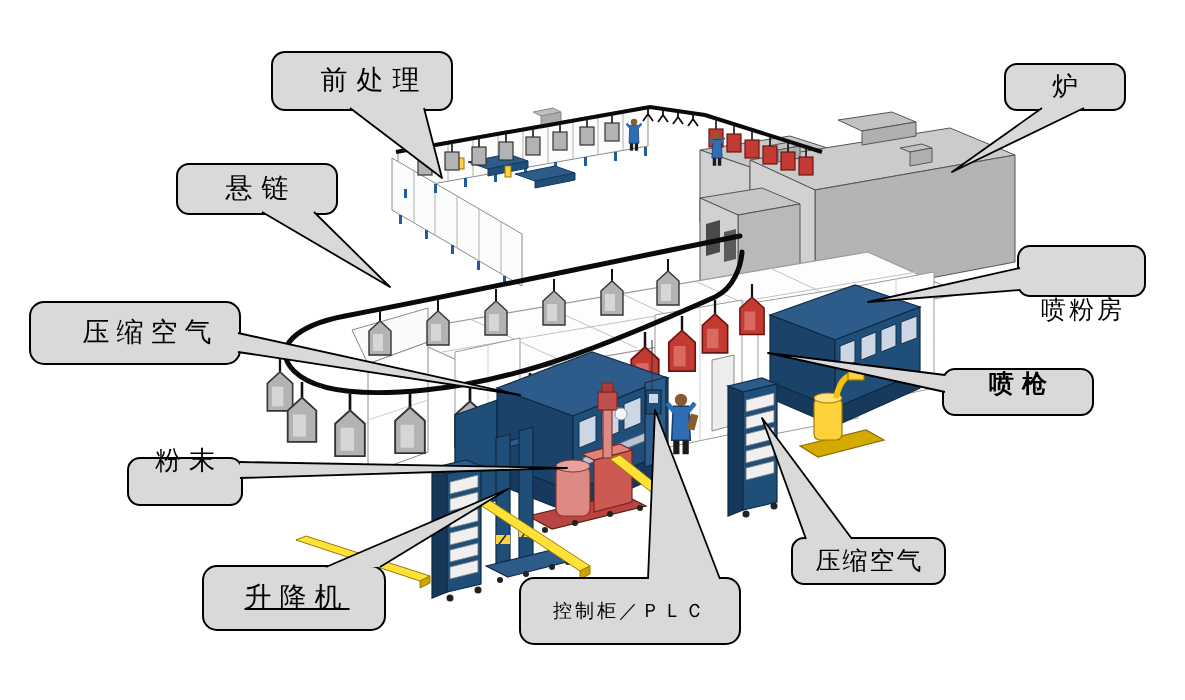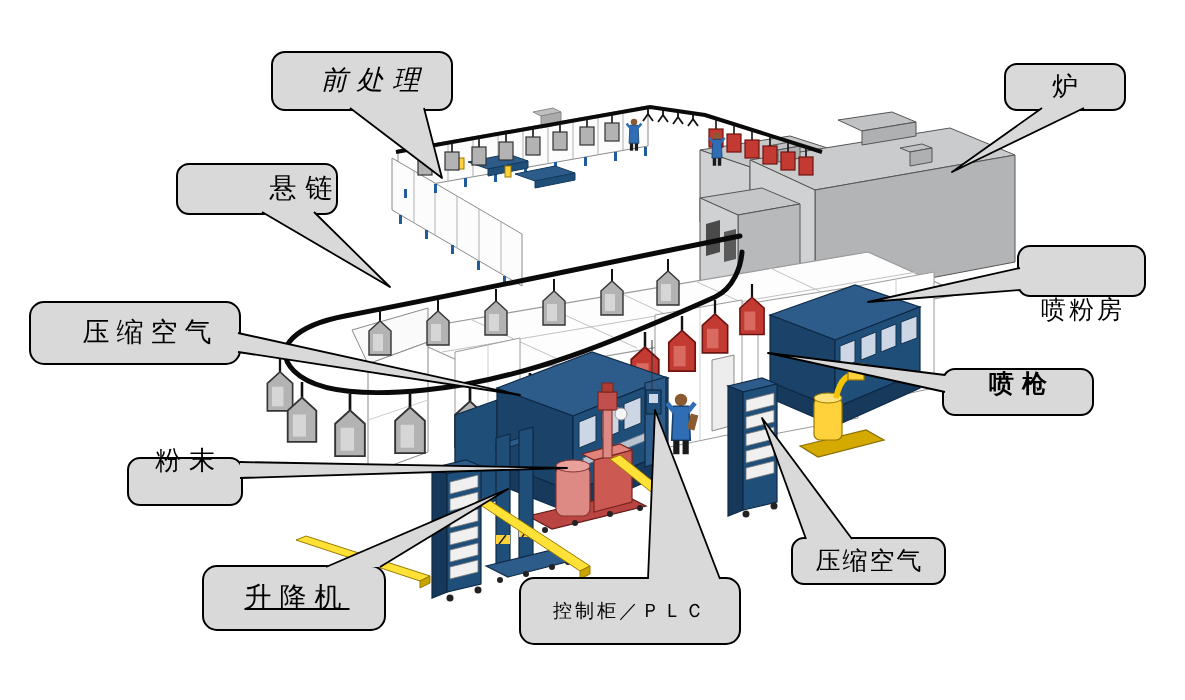--- a/index.html
+++ b/index.html
@@ -369,23 +369,23 @@
     <path d="M238,333 L520,395 L238,352"></path>
     <path d="M945,375 L768,353 L945,392"></path>
     <path d="M240,462 L567,468 L240,478"></path>
     <path d="M806,539 L762,418 L852,539"></path>
     <path d="M326,567 L508,489 L380,567"></path>
     <path d="M648,579 L655,410 L720,579"></path>
   </g>
 </svg>
 
 <div>
-  <div class="callout-label" style="left:272px;top:52px;width:196px;height:58px;font-size:27px;letter-spacing:9px;text-indent:9px;font-style:italic;">前处理</div>
+  <div class="callout-label" style="left:272px;top:52px;width:196px;height:58px;font-size:27px;letter-spacing:9px;text-indent:9px;">前处理</div>
   <div class="callout-label" style="left:1005px;top:64px;width:120px;height:46px;font-size:26px;">炉</div>
-  <div class="callout-label" style="left:177px;top:164px;width:160px;height:50px;font-size:27px;letter-spacing:9px;text-indent:9px;padding-left:44px;">悬链</div>
+  <div class="callout-label" style="left:177px;top:164px;width:160px;height:50px;font-size:27px;letter-spacing:9px;text-indent:9px;">悬链</div>
   <div class="callout-label" style="left:1018px;top:246px;width:127px;height:50px;font-size:25px;letter-spacing:3px;text-indent:3px;margin-top:39px;">喷粉房</div>
   <div class="callout-label" style="left:30px;top:302px;width:210px;height:62px;font-size:27px;letter-spacing:7px;text-indent:7px;padding-left:12px;">压缩空气</div>
   <div class="callout-label" style="left:943px;top:369px;width:150px;height:29px;font-size:25px;letter-spacing:8px;text-indent:8px;font-weight:bold;">喷枪</div>
   <div class="callout-label" style="left:128px;top:438px;width:114px;height:47px;font-size:26px;letter-spacing:8px;text-indent:8px;">粉末</div>
   <div class="callout-label" style="left:792px;top:538px;width:153px;height:46px;font-size:25px;letter-spacing:2px;text-indent:2px;">压缩空气</div>
   <div class="callout-label" style="left:203px;top:566px;width:180px;height:64px;font-size:27px;letter-spacing:8px;text-indent:8px;text-decoration:underline;">升降机</div>
   <div class="callout-label" style="left:520px;top:578px;width:220px;height:66px;font-size:19px;letter-spacing:3px;padding:0 4px;box-sizing:border-box;flex-wrap:wrap;">控制柜／ＰＬＣ</div>
 </div>
 
 </div>

